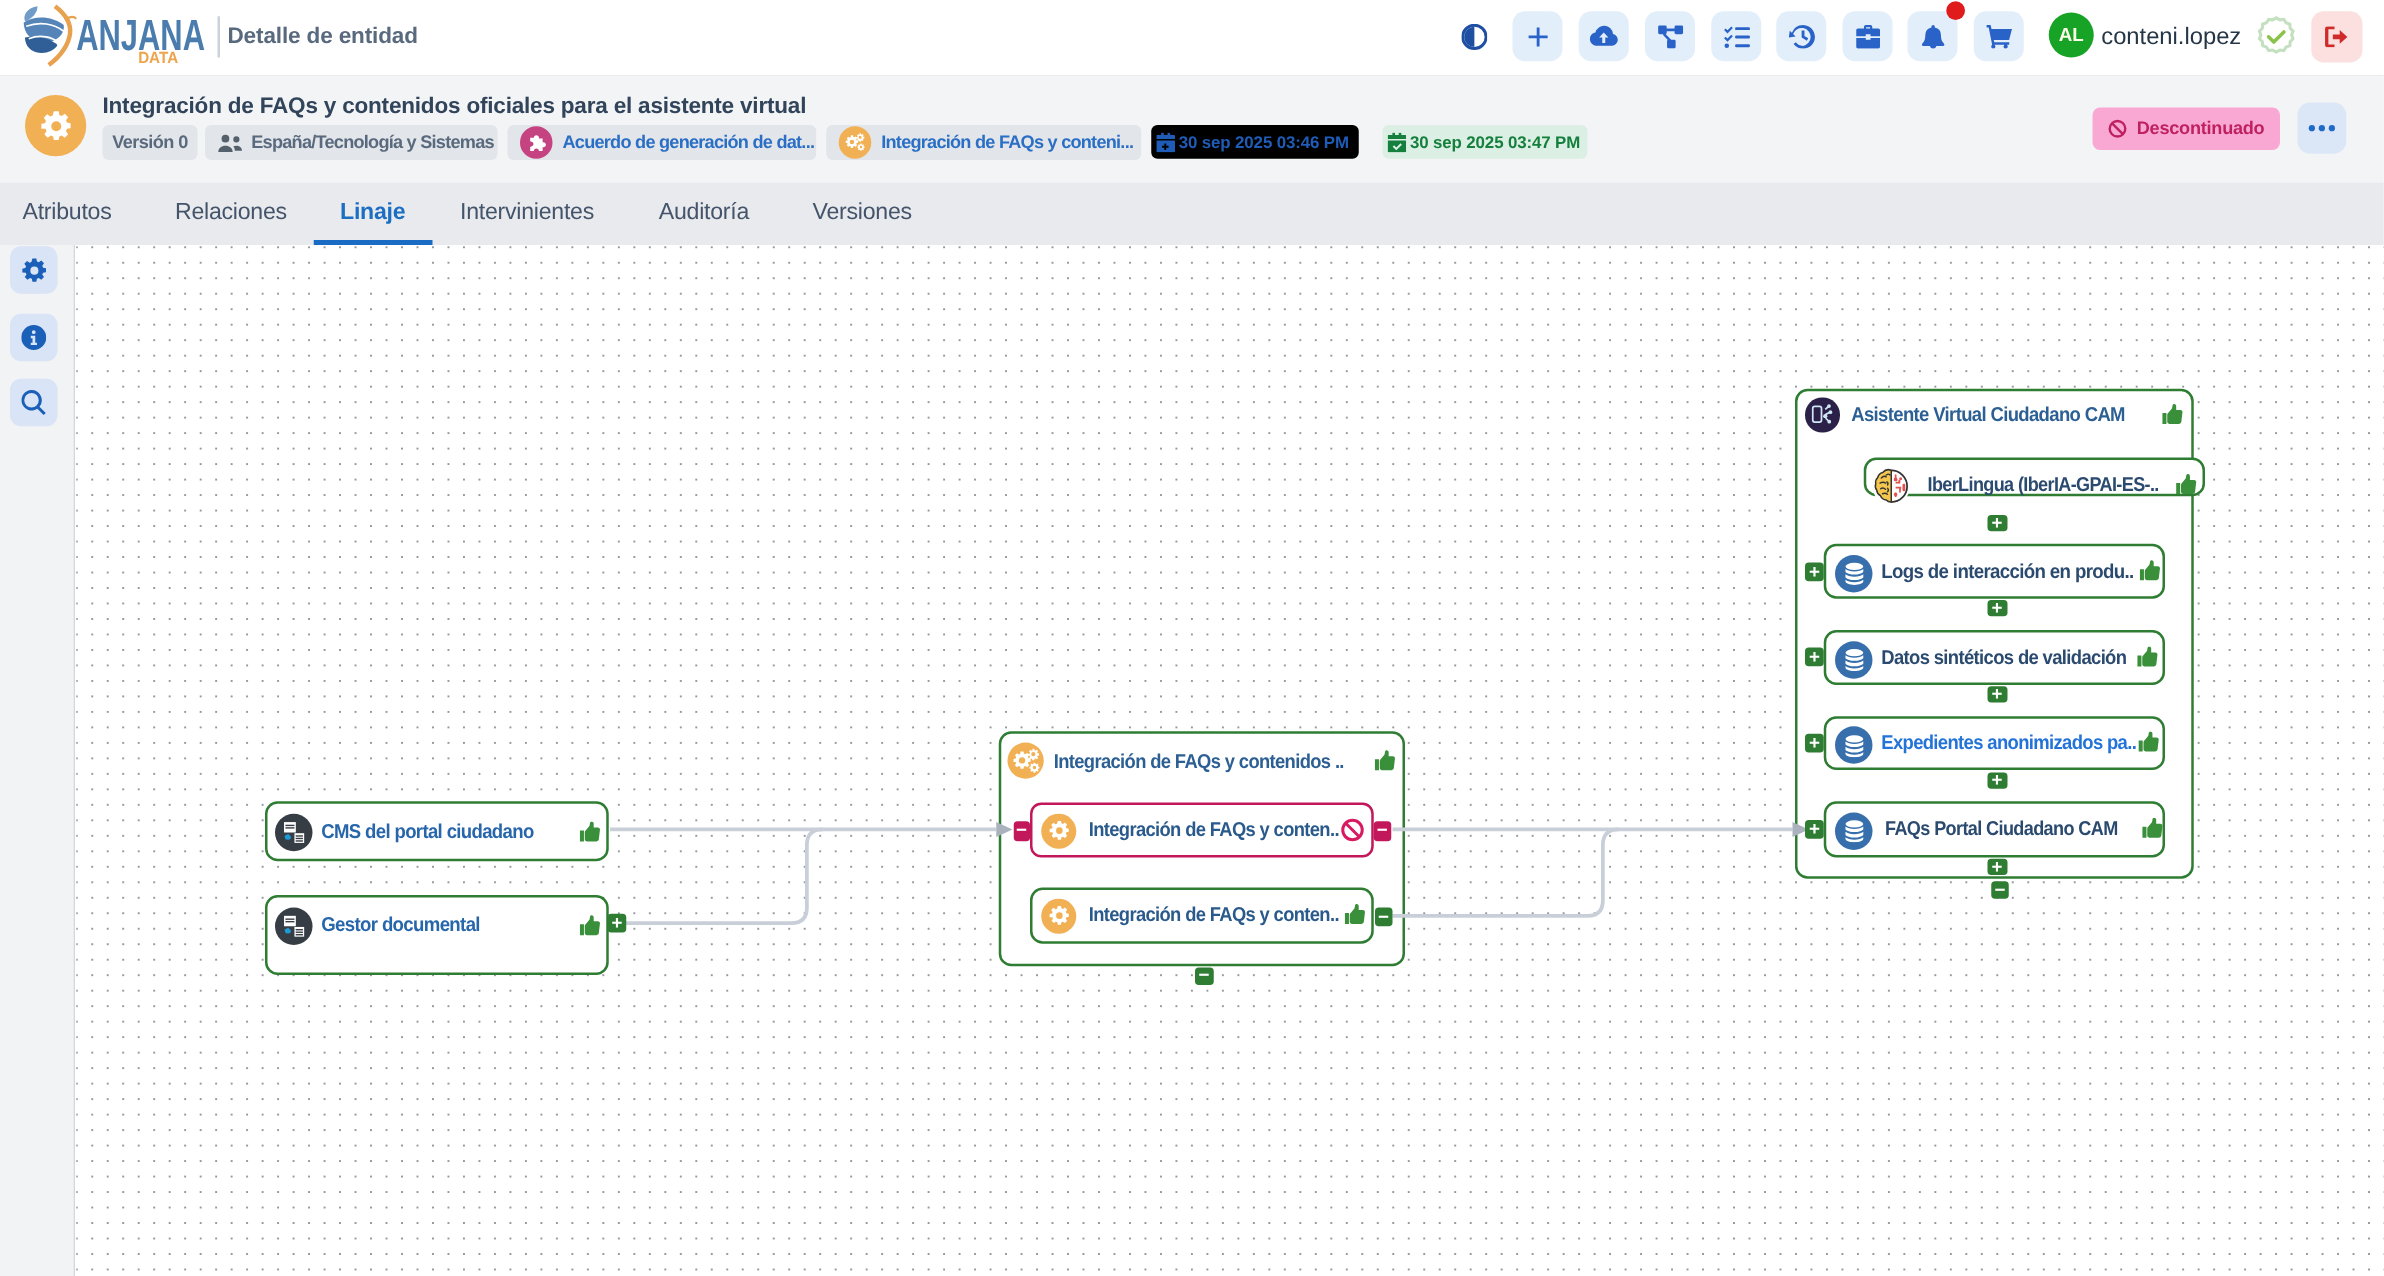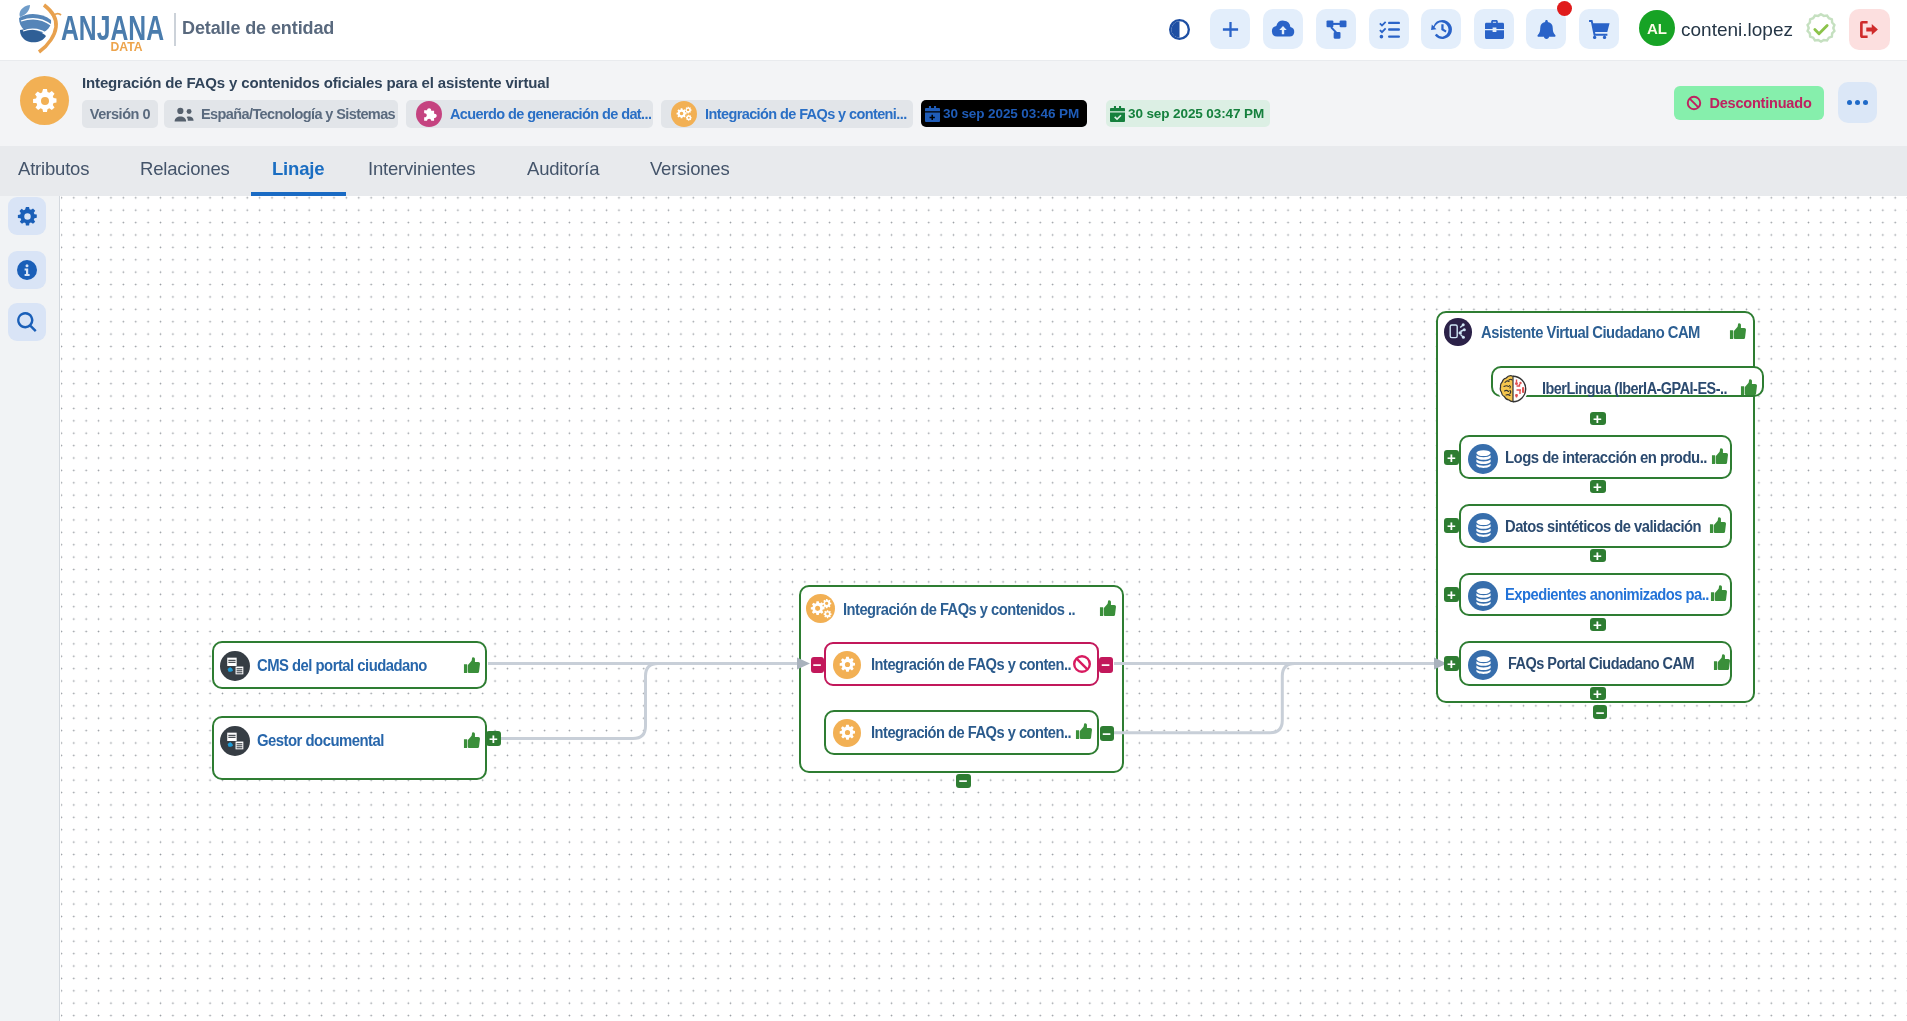--- a/index.html
+++ b/index.html
@@ -10,25 +10,25 @@
 .hdr { position:absolute; left:0; top:0; width:1907px; height:61px; background:#fff; border-bottom:1px solid #e9ebee; z-index:5; }
 .hdr-title { position:absolute; left:182px; top:18px; font-size:18px; color:#59697e; font-weight:600; letter-spacing:-0.1px; }
 .vdiv { position:absolute; left:174px; top:13px; width:2px; height:33px; background:#ccd2d9; }
 .btn40 { position:absolute; top:9px; width:40px; height:40px; border-radius:10px; background:#e3eefb; display:flex; align-items:center; justify-content:center; }
 .avatar { position:absolute; left:1639px; top:10px; width:36px; height:36px; border-radius:50%; background:#17a325; color:#fdfce8; font-size:15px; font-weight:bold; display:flex; align-items:center; justify-content:center; }
 .uname { position:absolute; left:1681px; top:19px; font-size:19px; color:#253646; }
 .outbtn { position:absolute; left:1849px; top:9px; width:41px; height:41px; border-radius:10px; background:#fcdfdf; display:flex; align-items:center; justify-content:center; }
 
 .tsec { position:absolute; left:0; top:61px; width:1907px; height:85px; background:#f3f4f6; }
 .bigcirc { position:absolute; left:20px; top:76px; width:49px; height:49px; border-radius:50%; background:#f2b054; display:flex; align-items:center; justify-content:center; }
-.etitle { position:absolute; left:82px; top:74px; font-size:15px; font-weight:bold; color:#31445a; letter-spacing:-0.15px; }
+.etitle { position:absolute; left:82px; top:74px; font-size:18px; font-weight:bold; color:#31445a; letter-spacing:-0.15px; }
 .badge { position:absolute; top:100px; height:28px; background:#e2e5e9; border-radius:5px; display:flex; align-items:center; font-size:14.5px; font-weight:600; color:#5a6a7e; letter-spacing:-0.45px; padding:0 10px; white-space:nowrap; }
 .badge .blu { color:#2a6fc5; }
 .dbadge { position:absolute; top:100px; height:27px; border-radius:5px; display:flex; align-items:center; font-size:13.5px; font-weight:bold; letter-spacing:-0.1px; padding:0 4px; white-space:nowrap; }
-.disc { position:absolute; left:1674px; top:86px; width:150px; height:34px; background:#86efac; border-radius:6px; display:flex; align-items:center; justify-content:center; gap:7px; color:#bf2160; font-weight:bold; font-size:14.5px; letter-spacing:-0.2px; }
+.disc { position:absolute; left:1674px; top:86px; width:150px; height:34px; background:#f9a8d4; border-radius:6px; display:flex; align-items:center; justify-content:center; gap:7px; color:#bf2160; font-weight:bold; font-size:14.5px; letter-spacing:-0.2px; }
 .dots3 { position:absolute; left:1838px; top:82px; width:39px; height:41px; background:#dbe7f7; border-radius:10px; display:flex; align-items:center; justify-content:center; gap:3px; }
 .dots3 i { width:5px; height:5px; border-radius:50%; background:#1f6ac8; }
 
 .tabbar { position:absolute; left:0; top:146px; width:1907px; height:50px; background:#e8eaed; }
 .tab { position:absolute; top:12px; font-size:18.5px; letter-spacing:-0.2px; color:#44546a; white-space:nowrap; }
 .tab.act { color:#1b6ec2; font-weight:bold; }
 .underl { position:absolute; left:251px; top:192px; width:95px; height:4px; background:#1a6bc4; z-index:3; }
 
 .side { position:absolute; left:0; top:196px; width:60px; height:825px; background:#f1f3f5; border-right:1px solid #d3d8de; z-index:2; }
 .sbtn { position:absolute; left:8px; width:38px; height:38px; border-radius:9px; background:#d9e4f6; display:flex; align-items:center; justify-content:center; }

